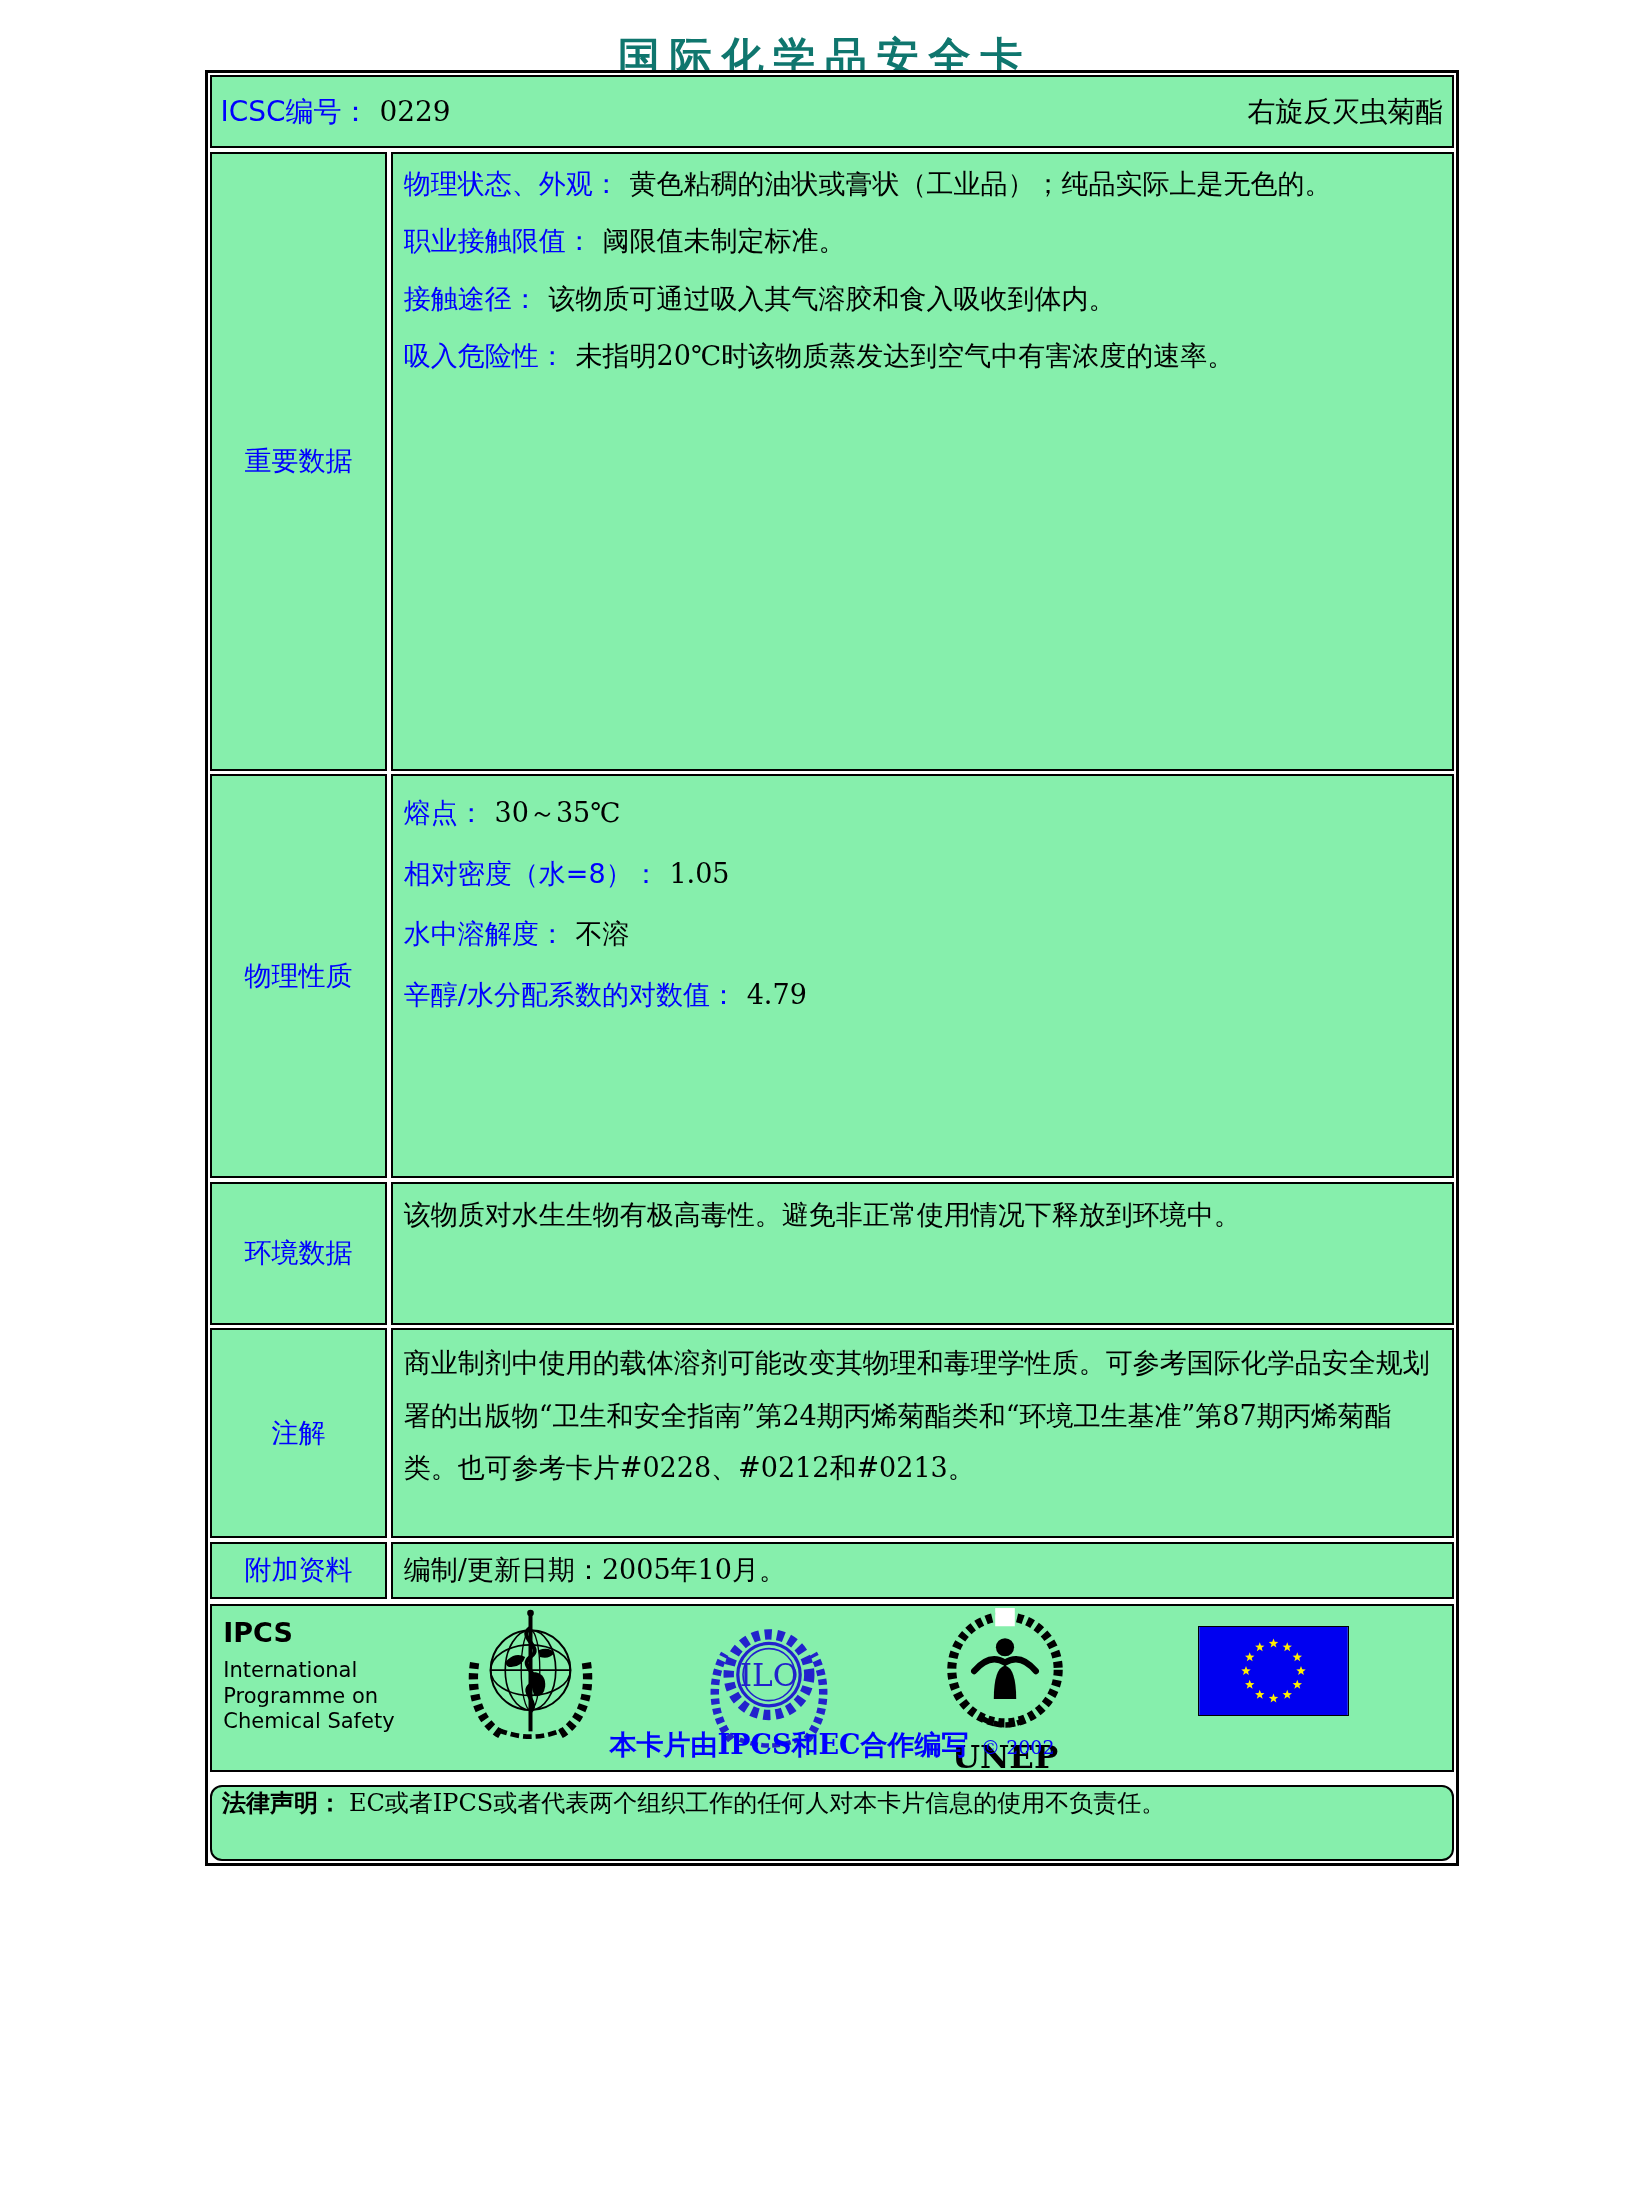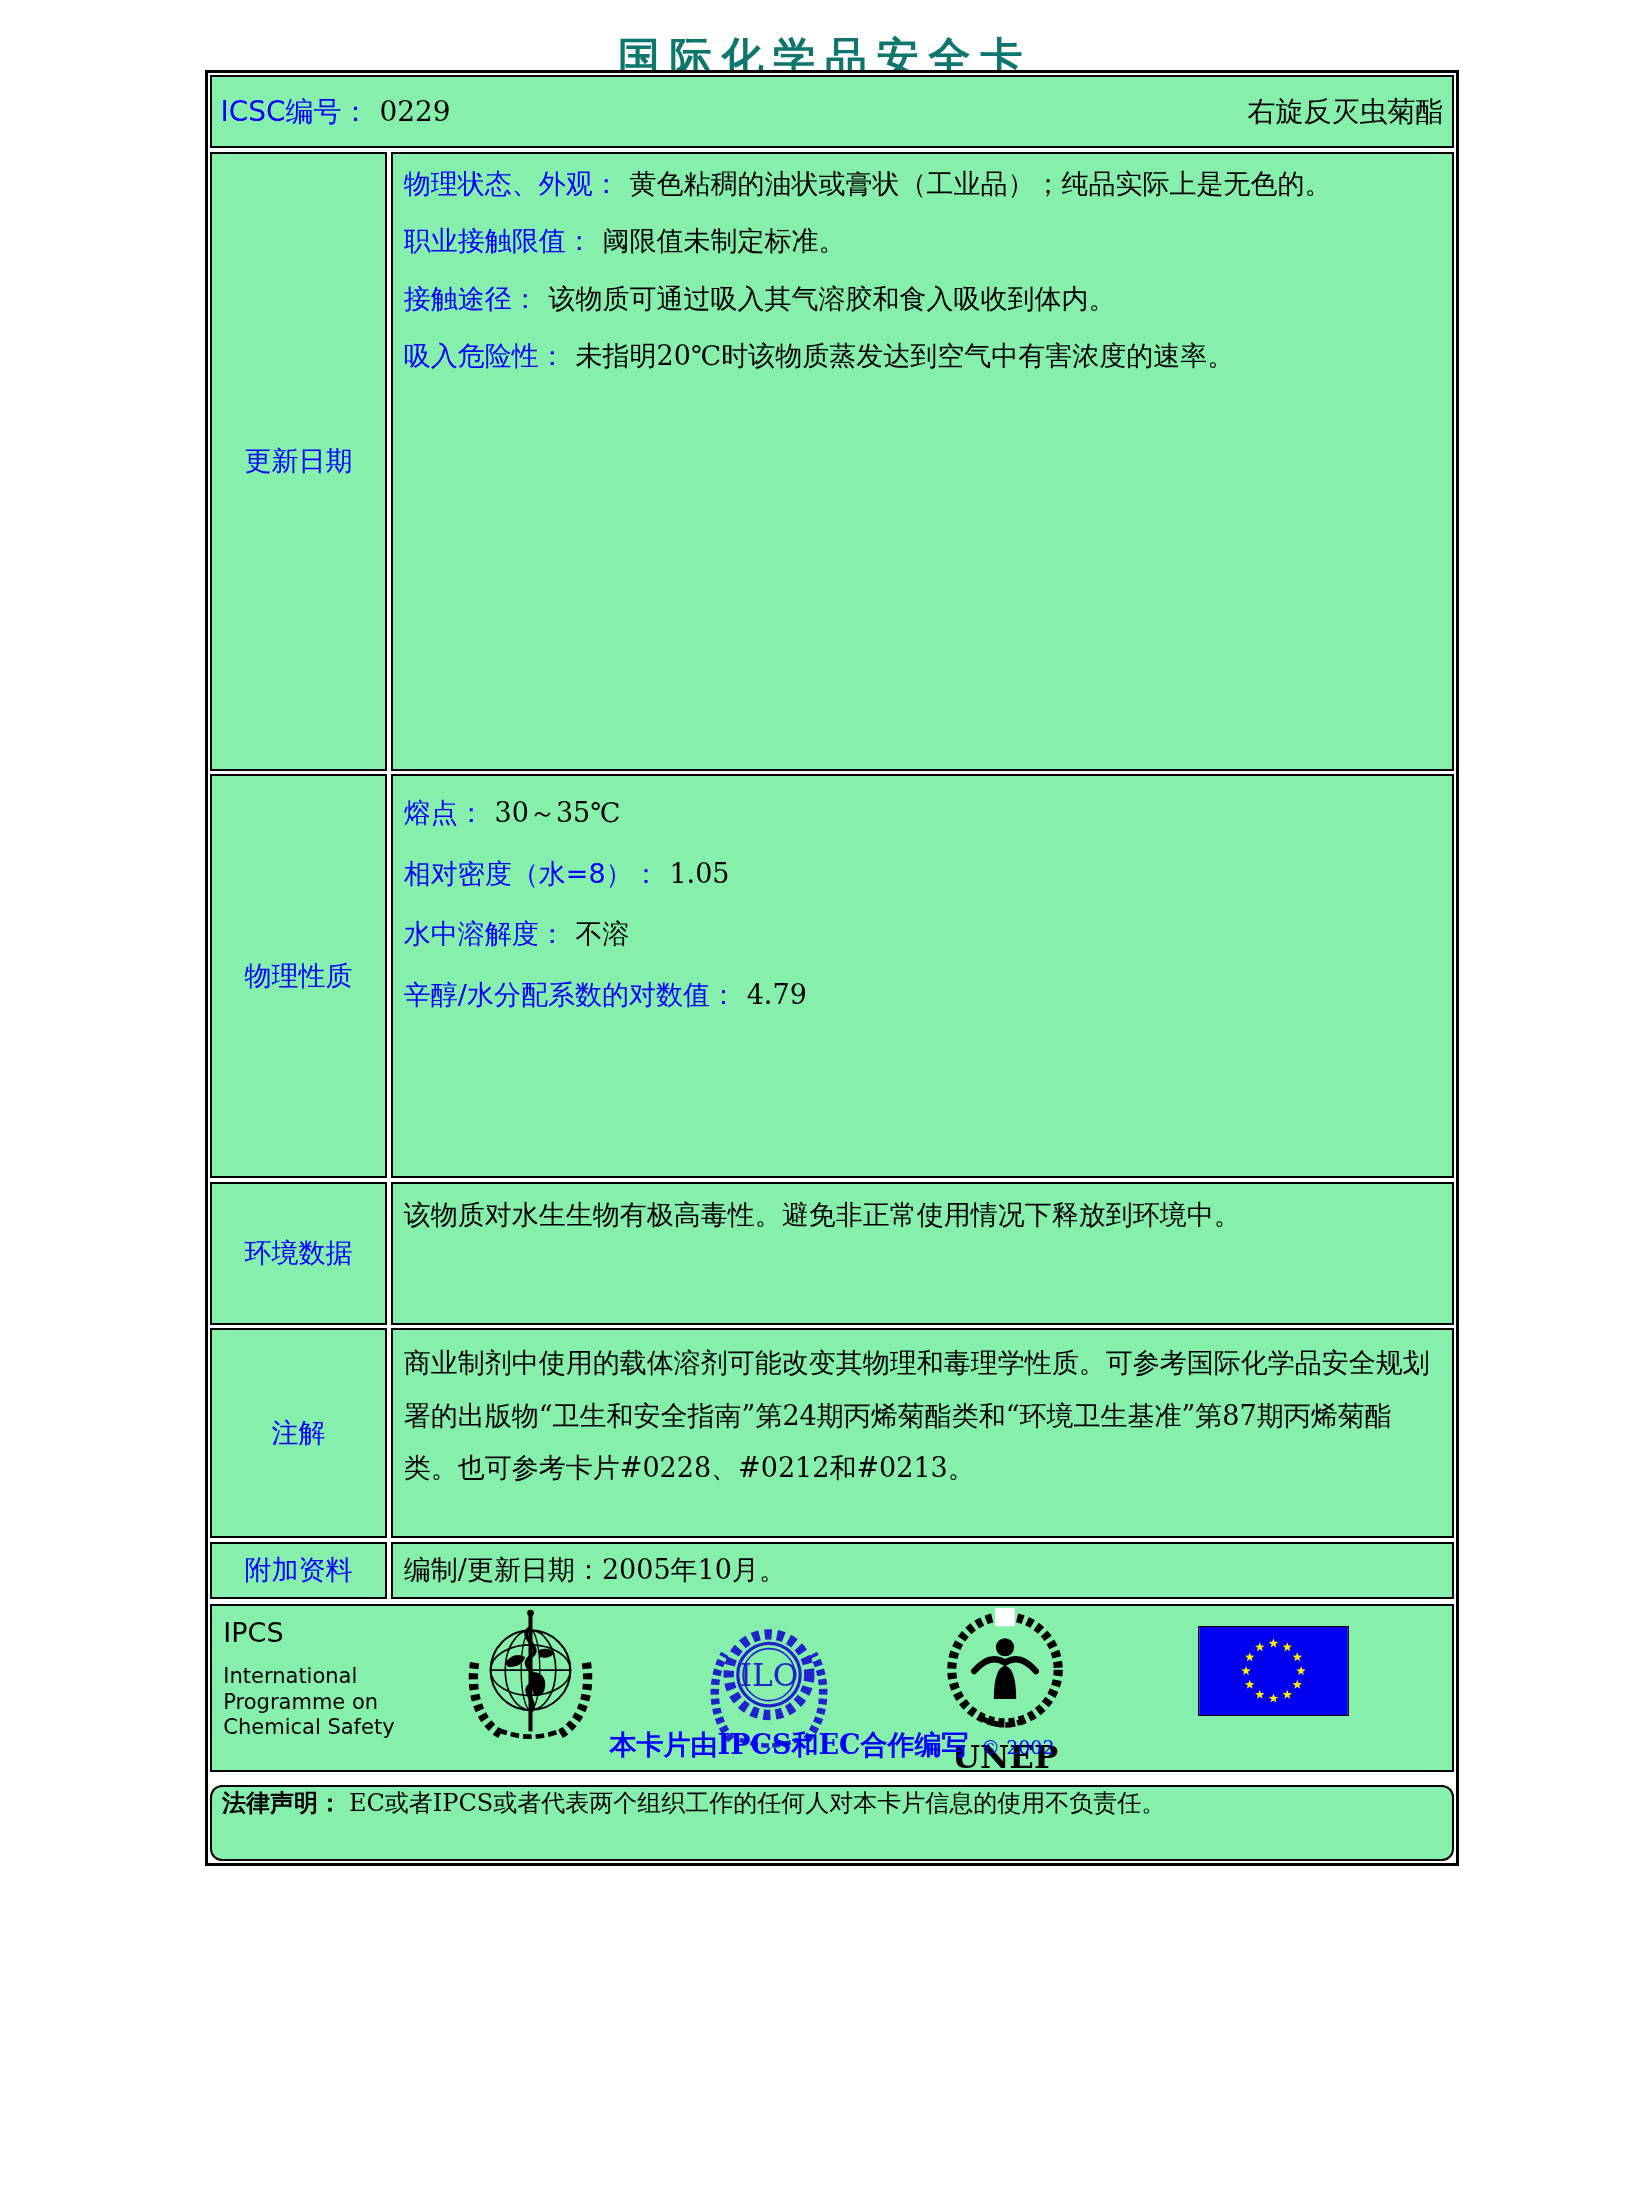--- a/index.html
+++ b/index.html
@@ -40,21 +40,21 @@
   .content-cell p { margin:0; }
   .para { line-height:1.72; margin-bottom:11.2px !important; }
   .prop-line { line-height:2.24; }
   .env-text { line-height:1.8; }
   .notes-text { line-height:1.95; }
   .lbl { margin-right:9.8px; }
   .addl-cell { display:flex; align-items:center; padding:0 11.2px; font-size:27px; }
 
   .footer-row { height:168px; position:relative; }
   .ipcs-block { position:absolute; left:11.2px; top:11.2px; font-family:"DejaVu Sans", sans-serif; color:#000; }
-  .ipcs-acronym { font-size:27px; font-weight:normal; margin-bottom:16px; }
+  .ipcs-acronym { font-size:27px; font-weight:bold; margin-bottom:10px; }
   .ipcs-line { font-size:21px; line-height:1.2; }
   .logo { position:absolute; }
   .who-logo { left:252px; top:2.8px; }
   .ilo-logo { left:492px; top:5.6px; }
   .unep-logo { left:723px; top:-1.4px; }
   .eu-flag { left:986px; top:19.6px; border:1.4px solid #000; display:block; }
   .credit { position:absolute; bottom:7px; left:0; width:100%; text-align:center;
             color:#0000ff; font-size:27px; font-weight:bold; }
   .credit .cop { font-weight:normal; font-size:19px; margin-left:12.6px;margin-top:16px; }
 
@@ -72,21 +72,21 @@
   <div class="card">
 
     <div class="box header-row">
       <div class="hdr-left">
         <span class="lbl-blue">ICSC编号：</span><span class="hdr-num">0229</span>
       </div>
       <div class="hdr-name">右旋反灭虫菊酯</div>
     </div>
 
     <div class="sec h-s1 gap">
-      <div class="box label-cell">更新日期</div>
+      <div class="box label-cell">重要数据</div>
       <div class="box content-cell">
         <p class="para"><span class="lbl lbl-blue">物理状态、外观：</span><span>黄色粘稠的油状或膏状（工业品）；纯品实际上是无色的。</span></p>
         <p class="para"><span class="lbl lbl-blue">职业接触限值：</span><span>阈限值未制定标准。</span></p>
         <p class="para"><span class="lbl lbl-blue">接触途径：</span><span>该物质可通过吸入其气溶胶和食入吸收到体内。</span></p>
         <p class="para"><span class="lbl lbl-blue">吸入危险性：</span><span>未指明20℃时该物质蒸发达到空气中有害浓度的速率。</span></p>
       </div>
     </div>
 
     <div class="sec h-s2 gap">
       <div class="box label-cell">物理性质</div>

